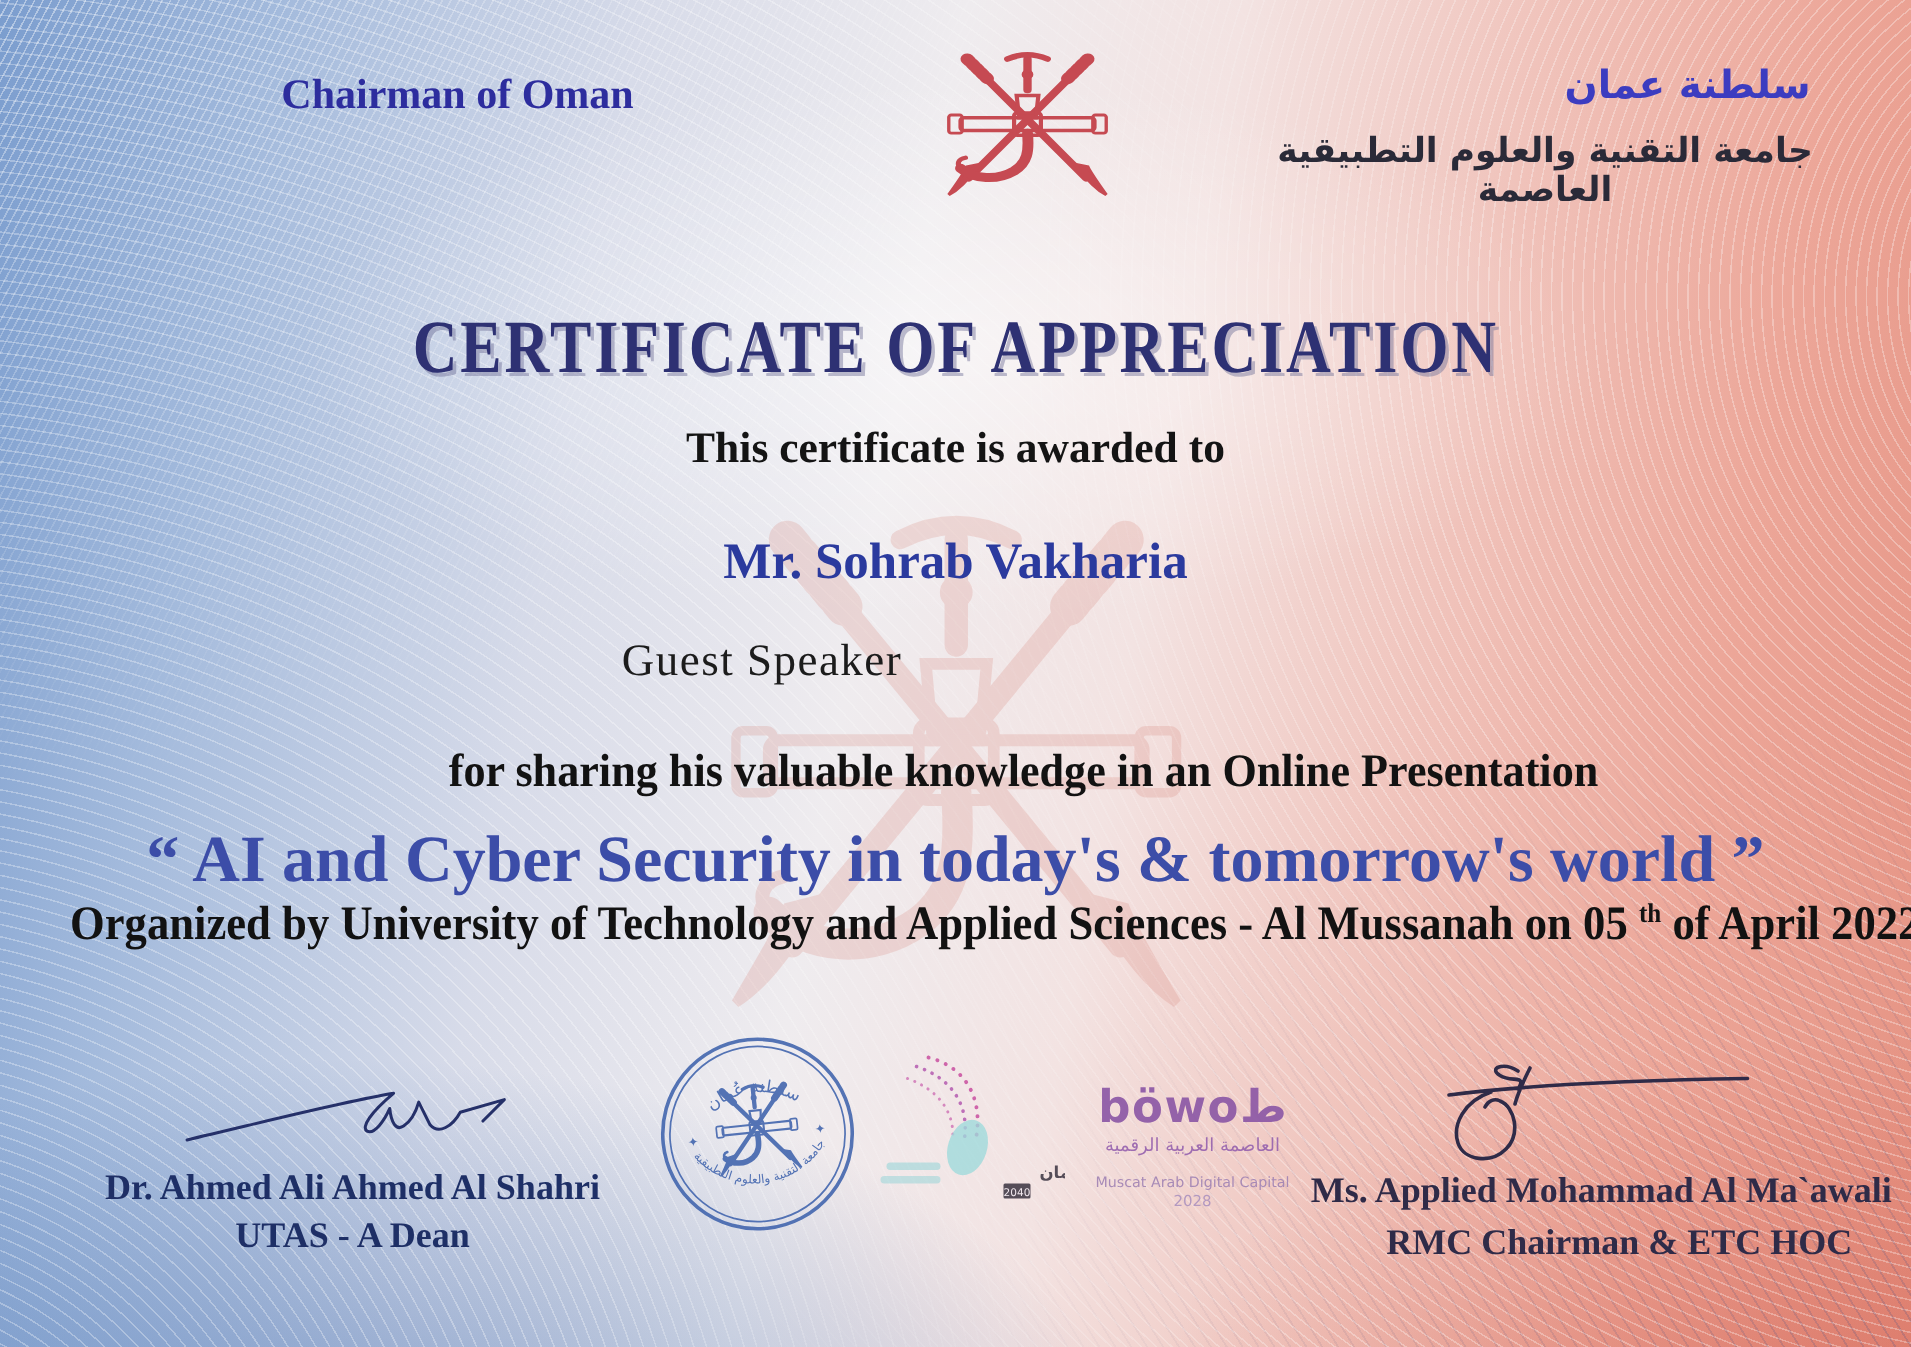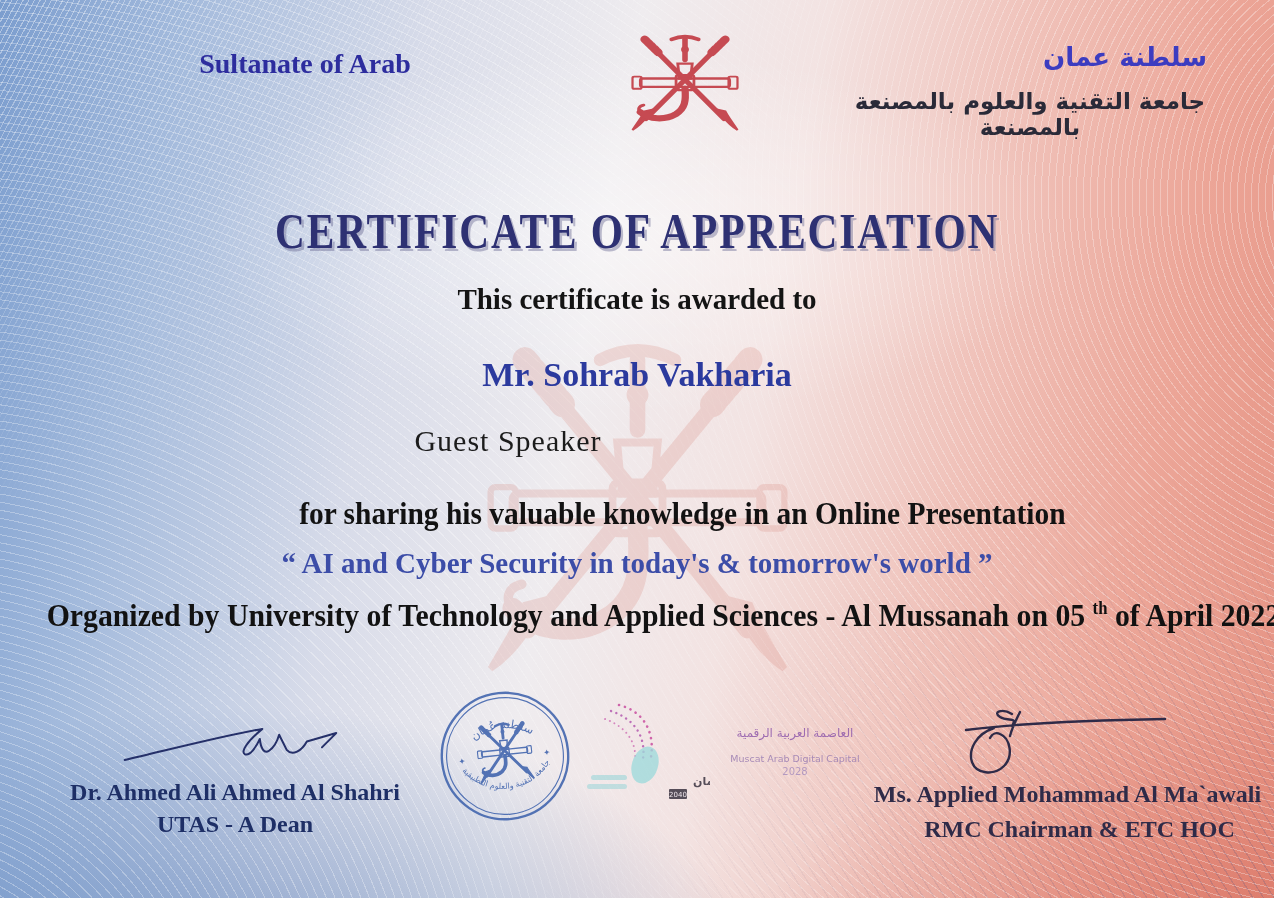--- a/index.html
+++ b/index.html
@@ -29,21 +29,21 @@
   .hdr-ar2{left:805px;top:88px;width:450px;font-size:23px;color:#2a2a38;font-weight:bold;}
   .emblem-top{left:618px;top:30px;color:#c64a52;}
   .watermark{left:450px;top:328px;color:#d4776b;opacity:.20;}
   .title{left:0;top:206px;width:1274px;font-size:44px;font-weight:bold;color:#2e3173;letter-spacing:2px;}
   .title span{display:inline-block;transform:scale(.94,1.14);text-shadow:2.5px 2.5px 0 rgba(110,110,150,.45);}
   .intro{left:0;top:283px;width:1274px;font-size:29px;font-weight:bold;color:#141414;}
   .name{left:0;top:356px;width:1274px;font-size:34px;font-weight:bold;color:#2b3a9e;}
   .role{left:0;top:424px;width:1016px;font-size:30px;color:#1c1c1c;letter-spacing:1px;}
   .reason{left:0;top:496px;width:1274px;font-size:31px;font-weight:bold;color:#121212;padding-left:45px;}
   .reason span,.organized span.sq{display:inline-block;transform:scaleX(.95);}
-  .topic{left:0;top:547px;width:1274px;font-size:29px;font-weight:bold;color:#3c4da8;}
+  .topic{left:0;top:547px;width:1274px;font-size:44px;font-weight:bold;color:#3c4da8;}
   .organized{left:0;top:597px;width:1274px;font-size:32px;font-weight:bold;color:#121212;}
   .organized .inner{display:inline-block;transform:scaleX(.93);white-space:nowrap;}
   .organized sup{font-size:18px;}
   .sig-name{font-size:24px;font-weight:bold;}
   .sig-left-name{left:40px;top:779px;width:390px;color:#1e2f66;}
   .sig-left-role{left:40px;top:811px;width:390px;color:#1e2f66;}
   .sig-right-name{left:870px;top:781px;width:395px;color:#2f2b48;}
   .sig-right-role{left:882px;top:816px;width:395px;color:#2f2b48;}
   .stamp{left:438px;top:686px;width:134px;height:140px;color:#3f63ad;opacity:.88;transform:rotate(-6deg);}
   .vision{left:585px;top:695px;width:125px;height:120px;opacity:.85;}
@@ -79,23 +79,23 @@
         <path d="M60 10 L60 32" stroke-width="5"></path>
         <path d="M48 10 Q60 4 72 10" stroke-width="4"></path>
         <circle cx="60" cy="21" r="2.5" stroke-width="2"></circle>
         <path d="M53.5 36 L66.5 36 L65 52 L55 52 Z" stroke-width="2.5"></path>
         <path d="M60 63 C61 76 60 84 52 90 C42 97 28 96 20 88" stroke-width="6.5"></path>
         <path d="M20 88 C17.5 85 18.5 81.5 23 80.5" stroke-width="3"></path>
       </g>
     </defs>
   </svg>
 
-  <div class="abs ctr hdr-country">Sultanate of Arab</div>
+  <div class="abs ctr hdr-country">Chairman of Oman</div>
   <div class="abs ctr ar hdr-ar1">سلطنة عمان</div>
-  <div class="abs ctr ar hdr-ar2">جامعة التقنية والعلوم بالمصنعة بالمصنعة</div>
+  <div class="abs ctr ar hdr-ar2">جامعة التقنية والعلوم التطبيقية العاصمة</div>
   <div class="abs emblem-top">
     <svg width="134" height="112" viewBox="0 0 120 120" preserveAspectRatio="none">
         <use href="#oman-emblem" xlink:href="#oman-emblem"></use>
       </svg>
   </div>
 
   <div class="abs watermark">
     <svg width="375" height="382" viewBox="0 0 120 120" preserveAspectRatio="none">
         <use href="#oman-emblem" xlink:href="#oman-emblem"></use>
       </svg>
@@ -153,17 +153,18 @@
       <ellipse cx="60" cy="70" rx="13" ry="19" fill="#8fd8da" opacity=".78" transform="rotate(18 60 70)"></ellipse>
       <rect x="6" y="80" width="36" height="5" rx="2.5" fill="#7fcfd4" opacity=".55"></rect>
       <rect x="2" y="89" width="40" height="5" rx="2.5" fill="#7fcfd4" opacity=".5"></rect>
       <text x="108" y="90" font-size="11" font-weight="bold" fill="#3a3340" text-anchor="end" direction="rtl">رؤية عُمان</text>
       <rect x="84" y="94" width="18" height="10" rx="1" fill="#3a3340"></rect>
       <text x="93" y="102" font-size="7" fill="#efe7ee" text-anchor="middle">2040</text>
     </svg>
   </div>
 
   <div class="abs bowod">
+    <div class="mark"><span>böwo</span><span>ط</span></div>
     <div class="sub-ar">العاصمة العربية الرقمية</div>
     <div class="sub-en">Muscat Arab Digital Capital</div>
     <div class="yr">2028</div>
   </div>
 </div>
 
 </body></html>

